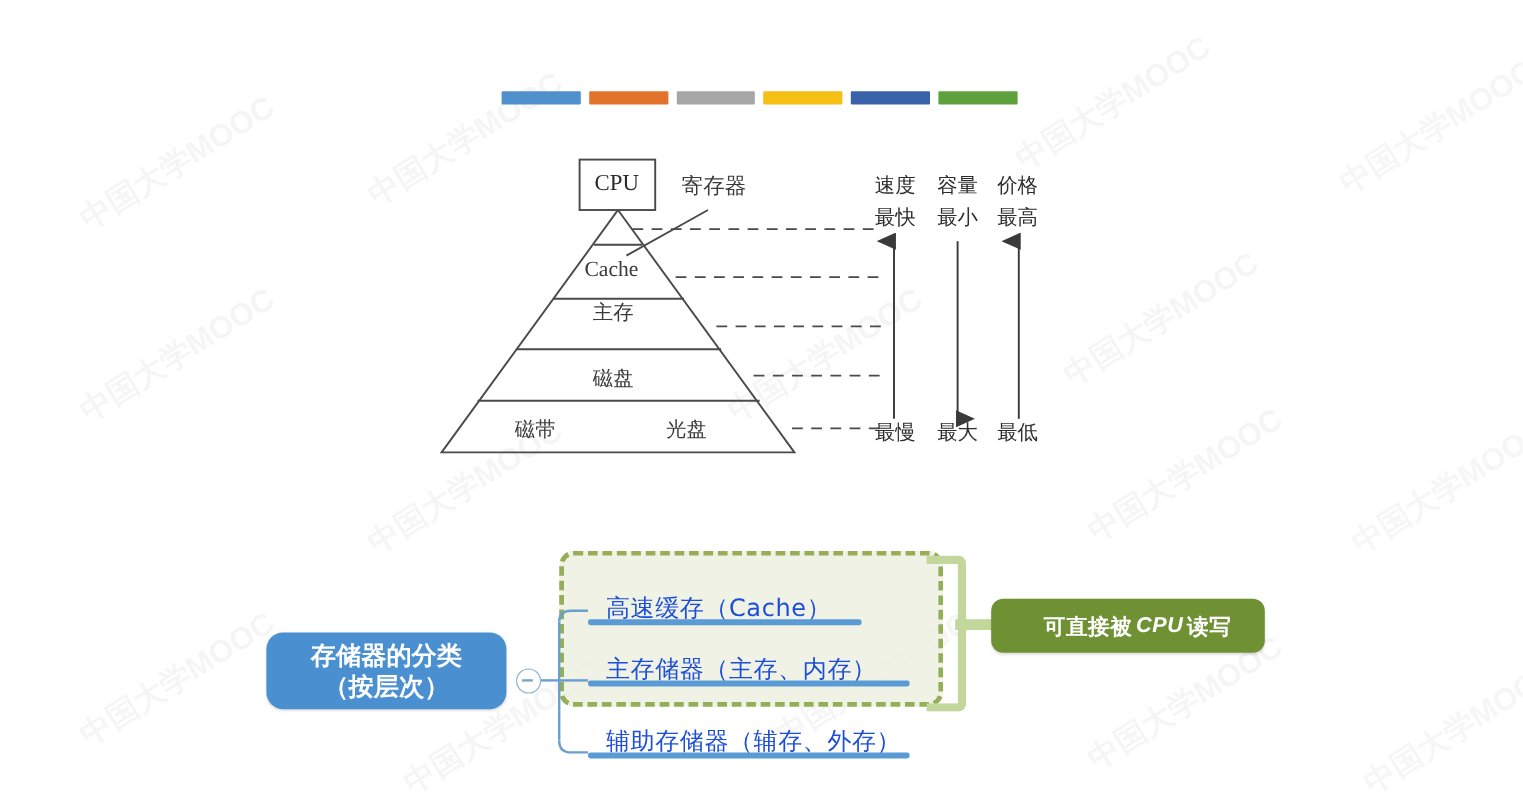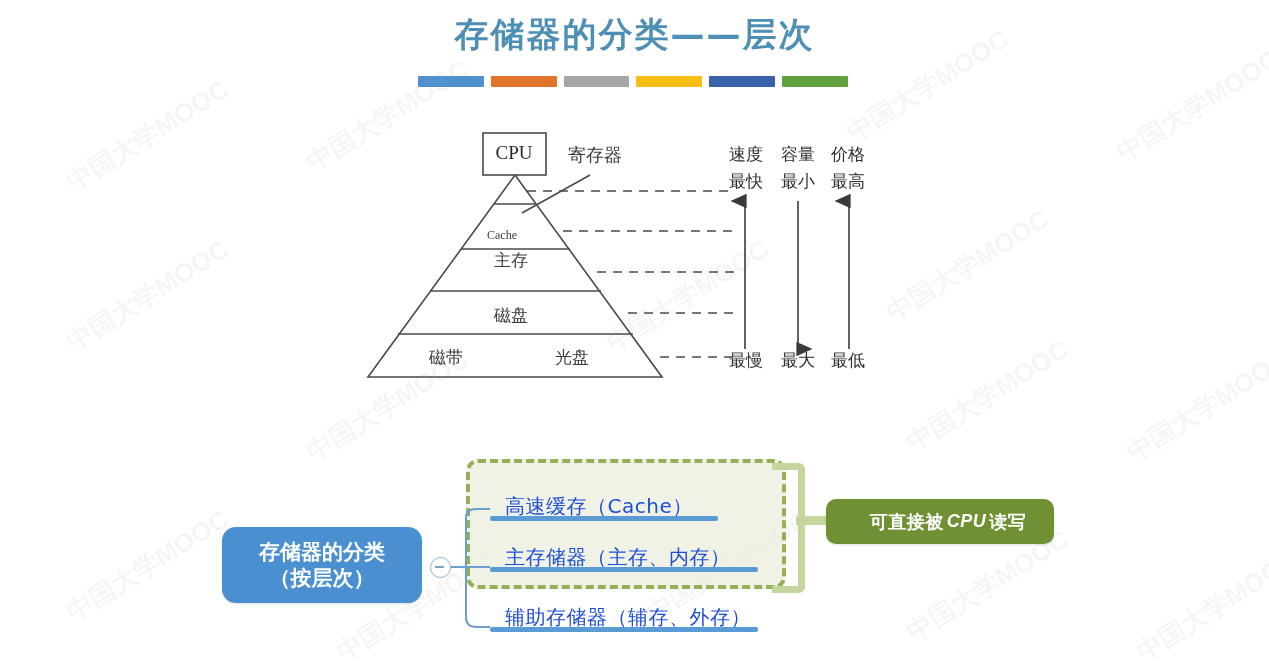--- a/index.html
+++ b/index.html
@@ -117,21 +117,21 @@
     top: 0;
     width: 1269px;
     height: 670px;
     z-index: 3;
   }
   .root-node {
     position: absolute;
     left: 222px;
     top: 527px;
     width: 200px;
-    height: 76px;
+    height: 64px;
     background: #4a90d0;
     border-radius: 14px;
     display: flex;
     flex-direction: column;
     align-items: center;
     justify-content: center;
     color: #ffffff;
     font-family: "DejaVu Sans", "Liberation Sans", sans-serif;
     font-size: 21px;
     font-weight: 700;
@@ -249,23 +249,20 @@
     <div class="wm" style="left: 330px; top: 640px; color: rgb(0, 0, 0); opacity: 0.035; transform: rotate(-32deg);">中国大学MOOC</div>
     <div class="wm" style="left: 640px; top: 600px; color: rgb(0, 0, 0); opacity: 0.035; transform: rotate(-32deg);">中国大学MOOC</div>
     <div class="wm" style="left: 900px; top: 430px; color: rgb(0, 0, 0); opacity: 0.035; transform: rotate(-32deg);">中国大学MOOC</div>
     <div class="wm" style="left: 1120px; top: 440px; color: rgb(0, 0, 0); opacity: 0.035; transform: rotate(-32deg);">中国大学MOOC</div>
     <div class="wm" style="left: 900px; top: 620px; color: rgb(0, 0, 0); opacity: 0.035; transform: rotate(-32deg);">中国大学MOOC</div>
     <div class="wm" style="left: 1130px; top: 640px; color: rgb(0, 0, 0); opacity: 0.035; transform: rotate(-32deg);">中国大学MOOC</div>
     <div class="wm" style="left: 600px; top: 330px; color: rgb(0, 0, 0); opacity: 0.035; transform: rotate(-32deg);">中国大学MOOC</div>
     <div class="wm" style="left: 880px; top: 300px; color: rgb(0, 0, 0); opacity: 0.035; transform: rotate(-32deg);">中国大学MOOC</div>
   </div>
 
-  <div class="title-wrap">
-    <span class="slide-title" style="color: rgb(78, 143, 181);">存储器的分类——层次</span>
-  </div>
 
   <div class="bar-row">
     <div class="bar" style="background: rgb(79, 144, 205);"></div>
     <div class="bar" style="background: rgb(226, 115, 43);"></div>
     <div class="bar" style="background: rgb(166, 166, 166);"></div>
     <div class="bar" style="background: rgb(245, 191, 20);"></div>
     <div class="bar" style="background: rgb(58, 98, 171);"></div>
     <div class="bar" style="background: rgb(95, 161, 60);"></div>
   </div>
 
@@ -300,21 +297,21 @@
       </defs>
       <line x1="745" y1="349" x2="745" y2="201" stroke="#3a3a3a" stroke-width="1.6" marker-end="url(#arrUp)"></line>
       <line x1="798" y1="201" x2="798" y2="349" stroke="#3a3a3a" stroke-width="1.6" marker-end="url(#arrDown)"></line>
       <line x1="849" y1="349" x2="849" y2="201" stroke="#3a3a3a" stroke-width="1.6" marker-end="url(#arrUp)"></line>
     </svg>
 
     <div class="cpu-text">CPU</div>
 
     <div class="pyr-label" style="left:568px; top:143px; font-size:18px;">寄存器</div>
 
-    <div class="pyr-label en" style="left:487px; top:228px; font-size:12px;text-align:center;">Cache</div>
+    <div class="pyr-label en" style="left:487px; top:214px; font-size:18px;text-align:center;">Cache</div>
     <div class="pyr-label" style="left:494px; top:249px;">主存</div>
     <div class="pyr-label" style="left:494px; top:304px;font-family:Liberation Mono, monospace;">磁盘</div>
     <div class="pyr-label" style="left:429px; top:346px;text-align:center;">磁带</div>
     <div class="pyr-label" style="left:555px; top:346px;">光盘</div>
 
     <div class="col-head" style="left:729px; top:143px;">速度</div>
     <div class="col-head" style="left:781px; top:143px;">容量</div>
     <div class="col-head" style="left:831px; top:143px;">价格</div>
 
     <div class="col-head" style="left:729px; top:170px;">最快</div>

